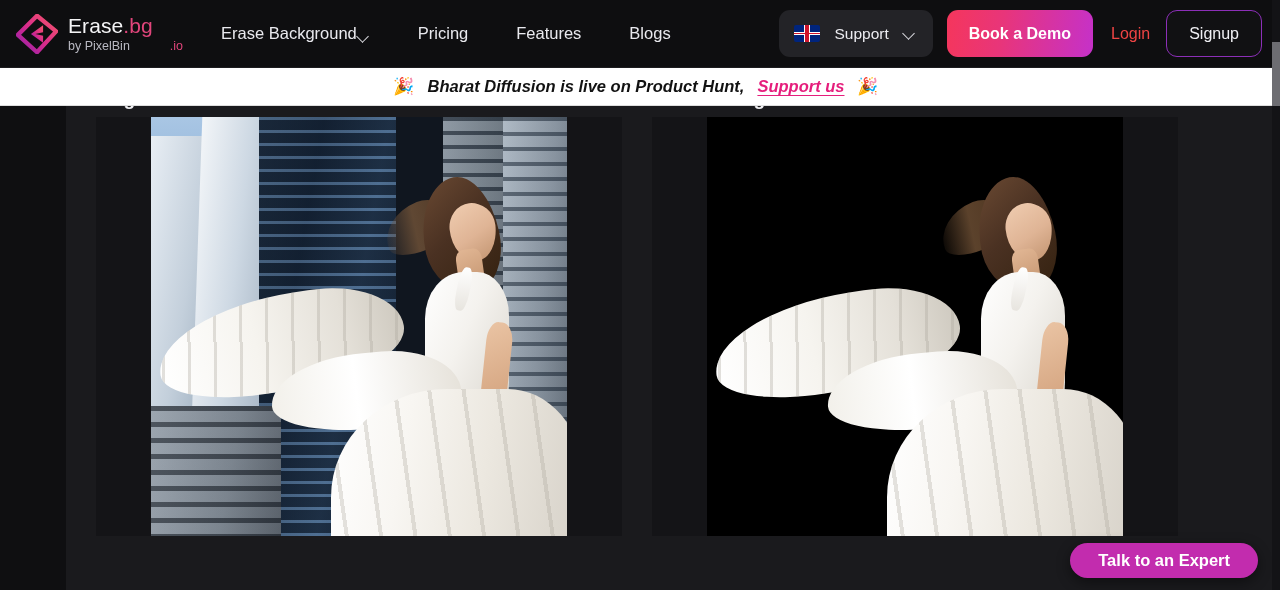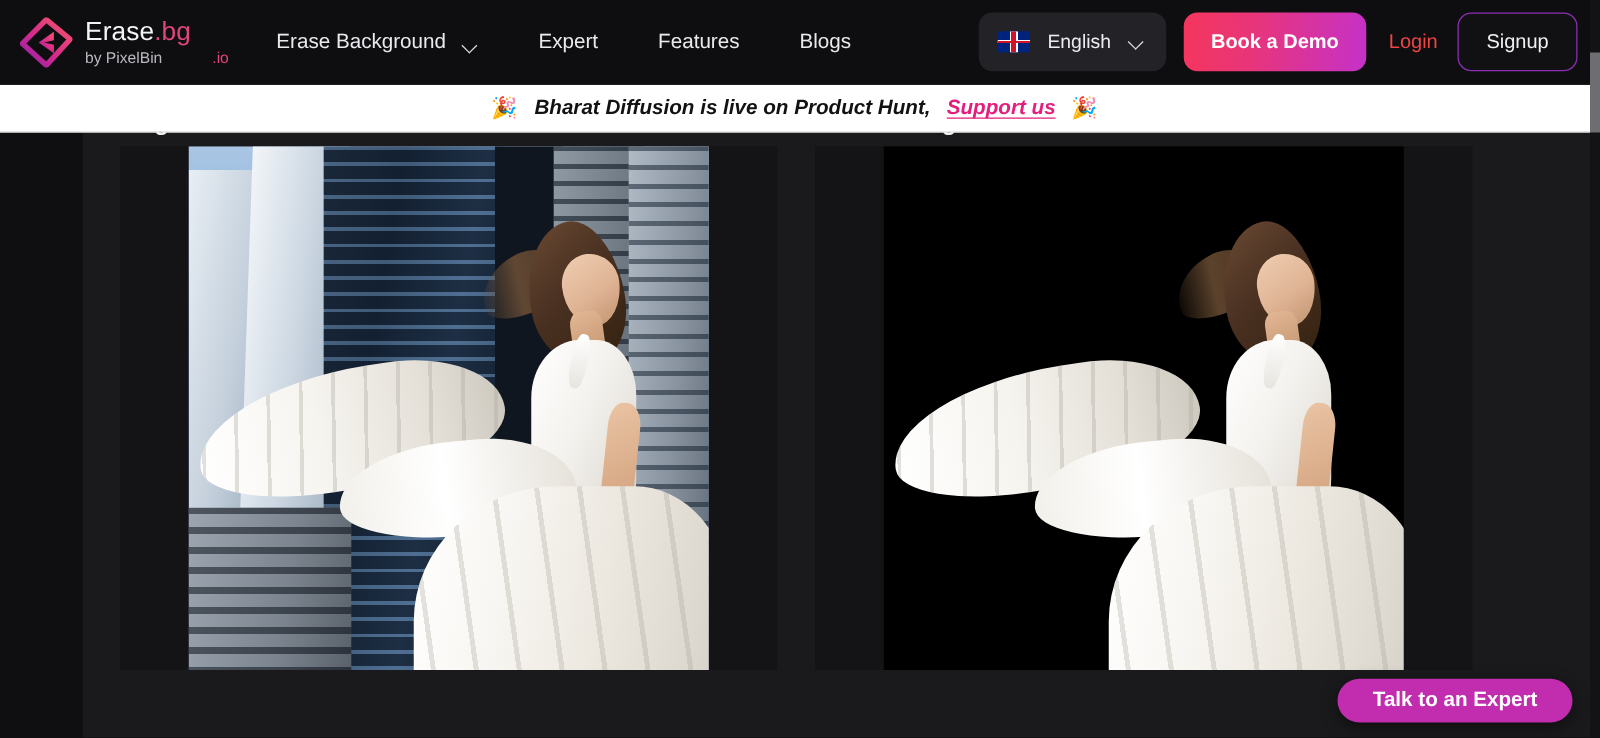--- a/index.html
+++ b/index.html
@@ -25,21 +25,21 @@
   .brand-mark { width: 42px; height: 40px; flex: 0 0 auto; }
   .brand-text { display: flex; flex-direction: column; line-height: 1; }
   .brand-title { font-size: 21px; font-weight: 400; color: #f4f4f6; letter-spacing: .1px; }
   .brand-title .dot { color: #e0457b; margin-top: 29px; }
   .brand-sub { font-size: 12.5px; color: #b9b9c2; margin-top: 4px; }
   .brand-sub .dot { color: #e0457b; padding-left: 40px; }
 
   .nav-links { display: flex; align-items: center; margin-left: 38px; }
   .nav-link {
     color: #e9e9ee; font-size: 16.5px; padding: 8px 0;
-    display: flex; align-items: flex-end; gap: 13px; cursor: pointer;
+    display: flex; align-items: flex-end; cursor: pointer;
     white-space: nowrap;
   }
   .nav-links > .nav-link + .nav-link { margin-left: 48px; }
   .chev { display: inline-block; width: 13px; height: 13px; position: relative; }
   .chev:before {
     content: ""; position: absolute; left: 1px; top: 2px;
     width: 8px; height: 8px;
     border-right: 1.8px solid #dcdce2; border-bottom: 1.8px solid #dcdce2;
     transform: rotate(45deg);
   }
@@ -295,34 +295,34 @@
         <div class="brand-sub"><span>by PixelBin</span><span class="dot">.io</span></div>
       </div>
     </div>
 
     <div class="nav-links">
       <div class="nav-link">
         <span>Erase Background</span>
         <span class="chev"></span>
       </div>
       <div class="nav-link">
-        <span>Expert</span>
+        <span>Pricing</span>
       </div>
       <div class="nav-link">
         <span>Features</span>
       </div>
       <div class="nav-link">
         <span>Blogs</span>
       </div>
     </div>
 
     <div class="nav-right">
       <div class="lang-select">
         <span class="flag"></span>
-        <span class="lang-label">English</span>
+        <span class="lang-label">Support</span>
         <span class="chev"></span>
       </div>
       <button class="btn-demo">Book a Demo</button>
       <button class="btn-login">Login</button>
       <div class="btn-signup">Signup</div>
     </div>
   </div>
 
   <div class="announce">
     <span class="emoji">🎉</span>

